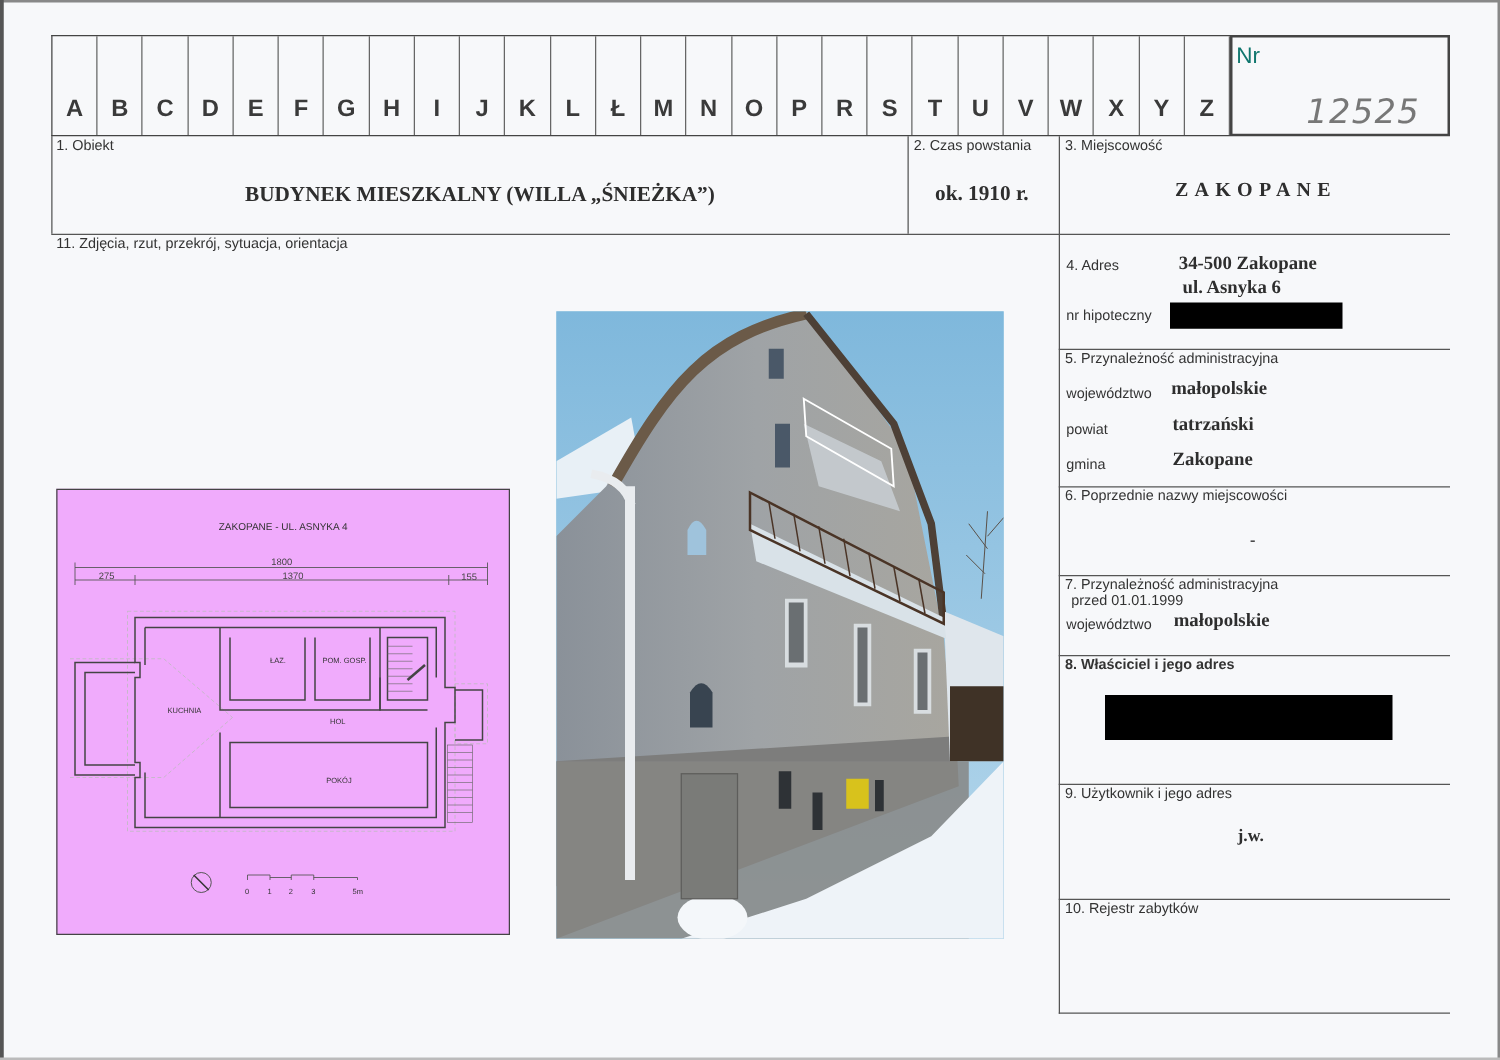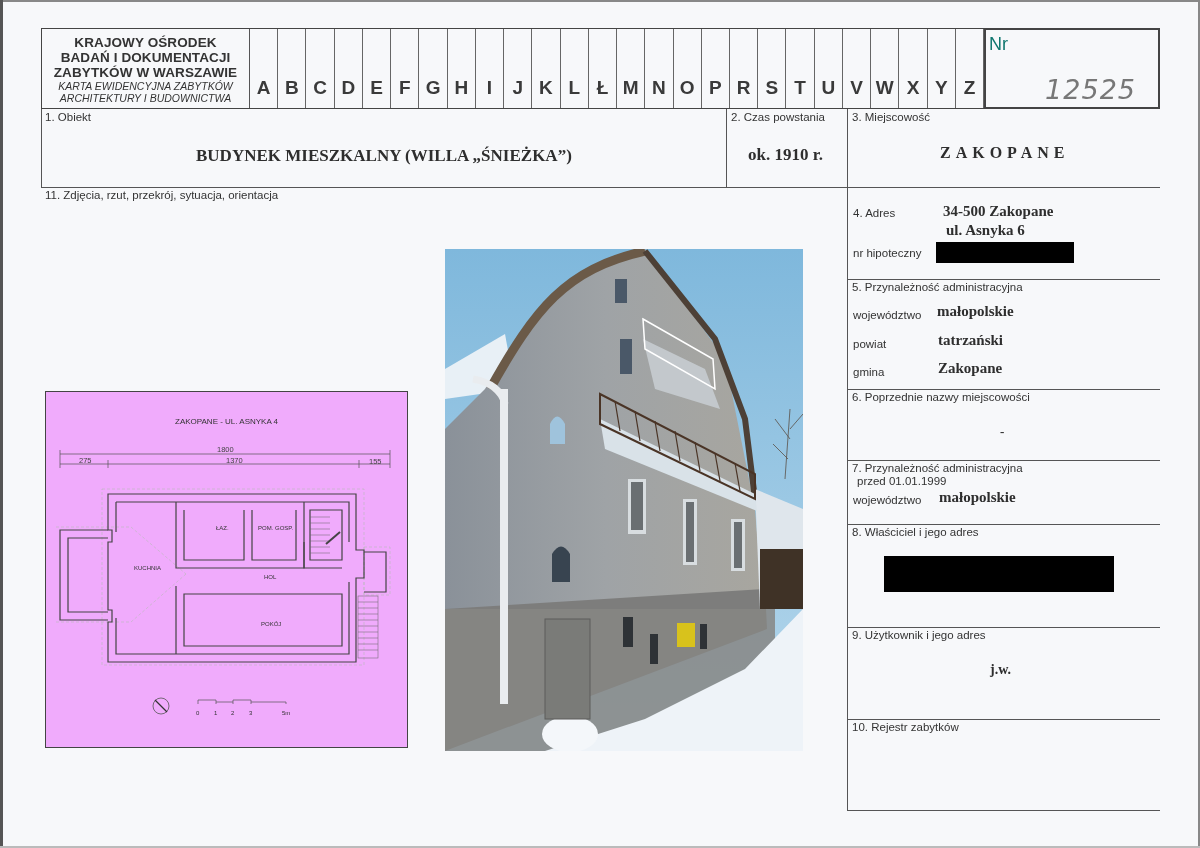--- a/index.html
+++ b/index.html
@@ -61,27 +61,20 @@
 </style>
 </head>
 <body>
 
 <div class="page-edge-top"></div>
 <div class="page-edge-left"></div>
 <div class="page-edge-right"></div>
 <div class="page-edge-bottom"></div>
 
 <div class="header-box">
-  <div class="inst-block">
-    <div class="inst-line">KRAJOWY OŚRODEK</div>
-    <div class="inst-line">BADAŃ I DOKUMENTACJI</div>
-    <div class="inst-line">ZABYTKÓW W WARSZAWIE</div>
-    <div class="inst-sub">KARTA EWIDENCYJNA ZABYTKÓW</div>
-    <div class="inst-sub">ARCHITEKTURY I BUDOWNICTWA</div>
-  </div>
   <div class="letters" id="letters">
       <div class="letter">A</div>
       <div class="letter">B</div>
       <div class="letter">C</div>
       <div class="letter">D</div>
       <div class="letter">E</div>
       <div class="letter">F</div>
       <div class="letter">G</div>
       <div class="letter">H</div>
       <div class="letter">I</div>
@@ -144,21 +137,21 @@
 <div class="label" style="left:852px; top:391px;">6. Poprzednie nazwy miejscowości</div>
 <div class="value-serif" style="left:1000px; top:424px; font-size:13px;">-</div>
 <div class="line-h" style="left:847px; top:460px; width:313px;"></div>
 
 <div class="label" style="left:852px; top:462px;">7. Przynależność administracyjna</div>
 <div class="label" style="left:857px; top:475px;">przed 01.01.1999</div>
 <div class="label" style="left:853px; top:494px;">województwo</div>
 <div class="value-serif" style="left:939px; top:489px; font-size:15px;">małopolskie</div>
 <div class="line-h" style="left:847px; top:524px; width:313px;"></div>
 
-<div class="label" style="left:852px; top:526px;">8. Właściciel i jego adres</div>
+<div class="label" style="left:852px; top:526px;font-weight:bold;">8. Właściciel i jego adres</div>
 <div class="redact" style="left:884px; top:556px; width:230px; height:36px;"></div>
 <div class="line-h" style="left:847px; top:627px; width:313px;"></div>
 
 <div class="label" style="left:852px; top:629px;">9. Użytkownik i jego adres</div>
 <div class="value-serif" style="left:990px; top:662px; font-size:14px;">j.w.</div>
 <div class="line-h" style="left:847px; top:719px; width:313px;"></div>
 
 <div class="label" style="left:852px; top:721px;">10. Rejestr zabytków</div>
 <div class="line-h" style="left:847px; top:810px; width:313px;"></div>
 

